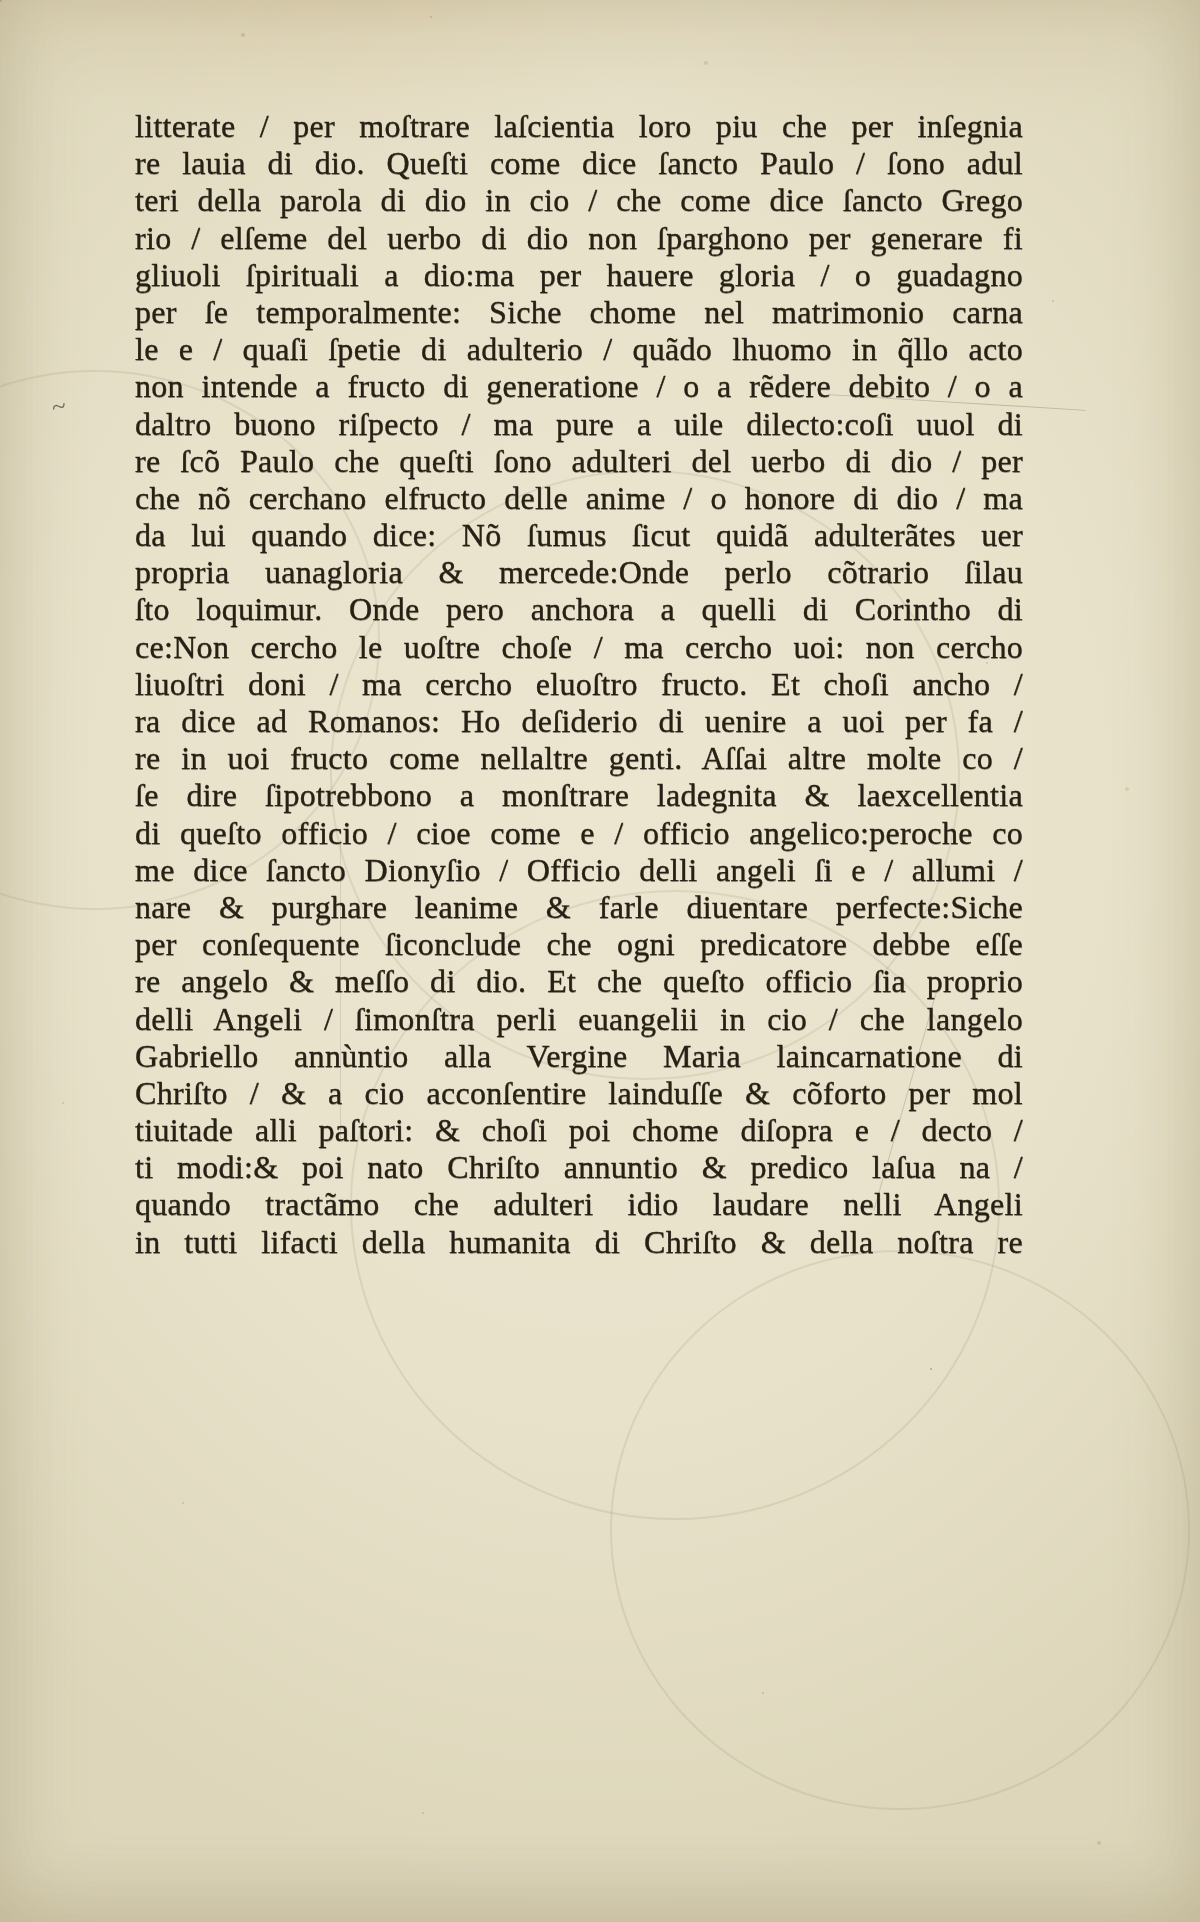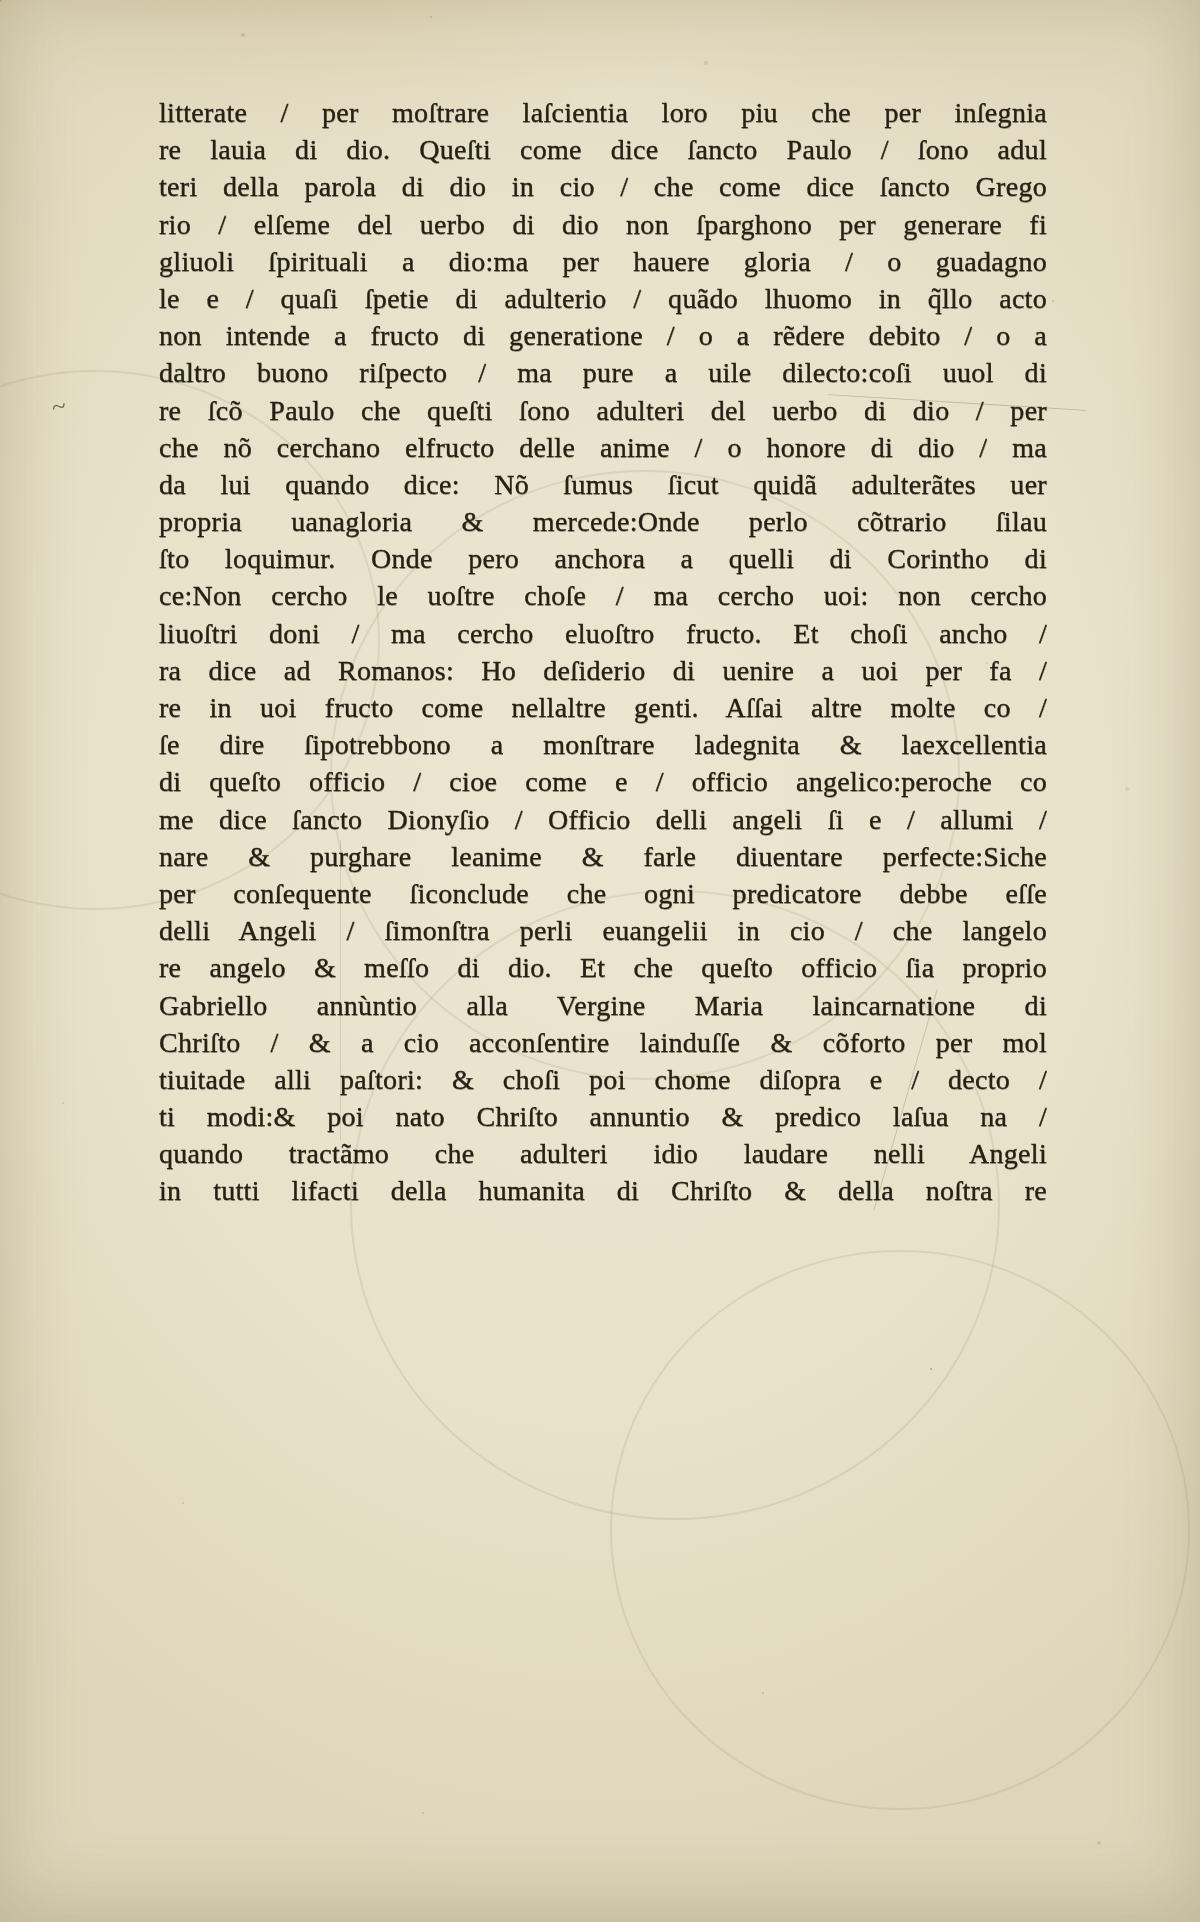--- a/index.html
+++ b/index.html
@@ -56,27 +56,26 @@
       930px 1368px 0 0 rgba(120,100,60,0.45);
   }
   
   .margin-mark {
     position: absolute; left: 52px; top: 392px;
     font-size: 26px; color: rgba(75,68,52,0.75);
     transform: rotate(-12deg);
   }
   
   .textblock {
-    position: absolute; left: 135px; top: 94px; width: 888px;
-    font-size: 28px; line-height: 37.2px;
+    position: absolute; left: 135px; top: 108px; width: 888px;
+    font-size: 32px; line-height: 37.2px;
     color: var(--ink);
     letter-spacing: 0.3px;
     -webkit-text-stroke: 0.3px var(--ink);
     text-shadow: 0.4px 0.5px 0 rgba(38,32,21,0.30);
-    margin-left: 24px;
   }
   .textblock .line {
     text-align: justify;
     text-align-last: justify;
     height: 37.2px;
   }
 </style>
 </head>
 <body>
 
@@ -94,39 +93,40 @@
   <div class="specks"></div>
 
   <span class="margin-mark">~</span>
 
   <div class="textblock">
       <div class="line">litterate / per moſtrare laſcientia loro piu che per inſegnia</div>
       <div class="line">re lauia di dio. Queſti come dice ſancto Paulo / ſono adul</div>
       <div class="line">teri della parola di dio in cio / che come dice ſancto Grego</div>
       <div class="line">rio / elſeme del uerbo di dio non ſparghono per generare fi</div>
       <div class="line">gliuoli ſpirituali a dio:ma per hauere gloria / o guadagno</div>
+      <div class="line">per ſe temporalmente: Siche chome nel matrimonio carna</div>
       <div class="line">le e / quaſi ſpetie di adulterio / quãdo lhuomo in q̃llo acto</div>
       <div class="line">non intende a fructo di generatione / o a rẽdere debito / o a</div>
       <div class="line">daltro buono riſpecto / ma pure a uile dilecto:coſi uuol di</div>
       <div class="line">re ſcõ Paulo che queſti ſono adulteri del uerbo di dio / per</div>
       <div class="line">che nõ cerchano elfructo delle anime / o honore di dio / ma</div>
       <div class="line">da lui quando dice: Nõ ſumus ſicut quidã adulterãtes uer</div>
       <div class="line">propria uanagloria &amp; mercede:Onde perlo cõtrario ſilau</div>
       <div class="line">ſto loquimur. Onde pero anchora a quelli di Corintho di</div>
       <div class="line">ce:Non cercho le uoſtre choſe / ma cercho uoi: non cercho</div>
       <div class="line">liuoſtri doni / ma cercho eluoſtro fructo. Et choſi ancho /</div>
       <div class="line">ra dice ad Romanos: Ho deſiderio di uenire a uoi per fa /</div>
       <div class="line">re in uoi fructo come nellaltre genti. Aſſai altre molte co /</div>
       <div class="line">ſe dire ſipotrebbono a monſtrare ladegnita &amp; laexcellentia</div>
       <div class="line">di queſto officio / cioe come e / officio angelico:peroche co</div>
       <div class="line">me dice ſancto Dionyſio / Officio delli angeli ſi e / allumi /</div>
       <div class="line">nare &amp; purghare leanime &amp; farle diuentare perfecte:Siche</div>
       <div class="line">per conſequente ſiconclude che ogni predicatore debbe eſſe</div>
+      <div class="line">re angelo &amp; meſſo di dio. Et che queſto officio ſia proprio</div>
       <div class="line">delli Angeli / ſimonſtra perli euangelii in cio / che langelo</div>
-      <div class="line">re angelo &amp; meſſo di dio. Et che queſto officio ſia proprio</div>
       <div class="line">Gabriello annùntio alla Vergine Maria laincarnatione di</div>
       <div class="line">Chriſto / &amp; a cio acconſentire lainduſſe &amp; cõforto per mol</div>
       <div class="line">tiuitade alli paſtori: &amp; choſi poi chome diſopra e / decto /</div>
       <div class="line">ti modi:&amp; poi nato Chriſto annuntio &amp; predico laſua na /</div>
       <div class="line">quando tractãmo che adulteri idio laudare nelli Angeli</div>
       <div class="line">in tutti lifacti della humanita di Chriſto &amp; della noſtra re</div>
     </div>
 
 </div>
 

